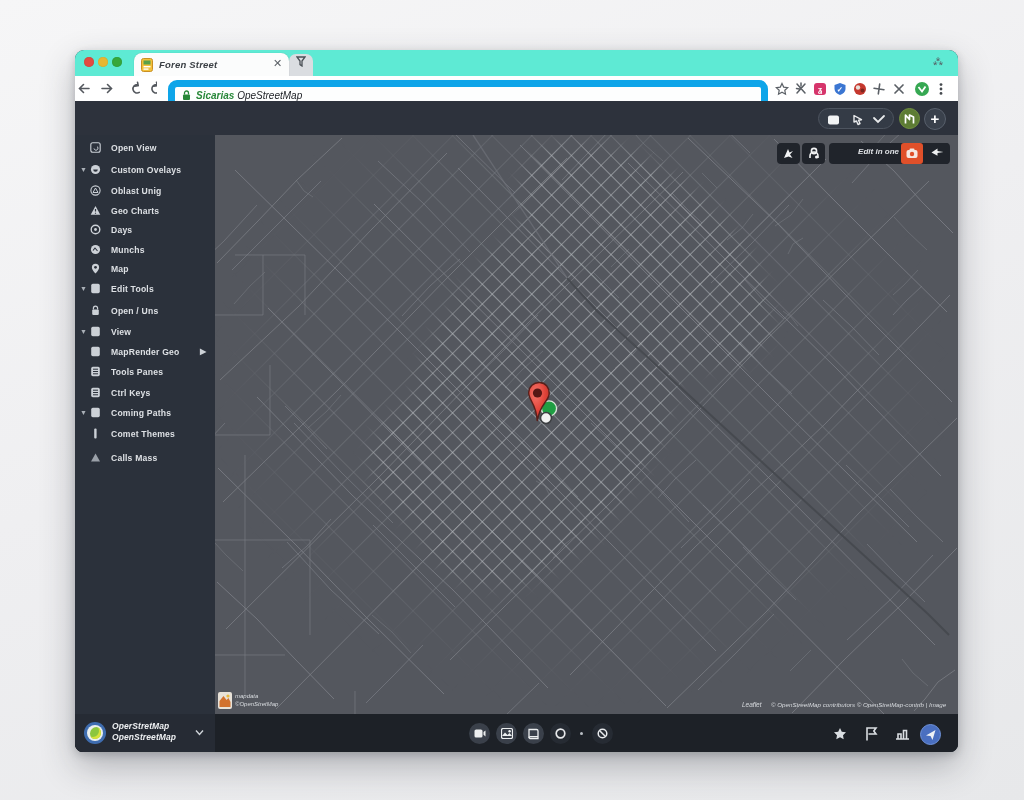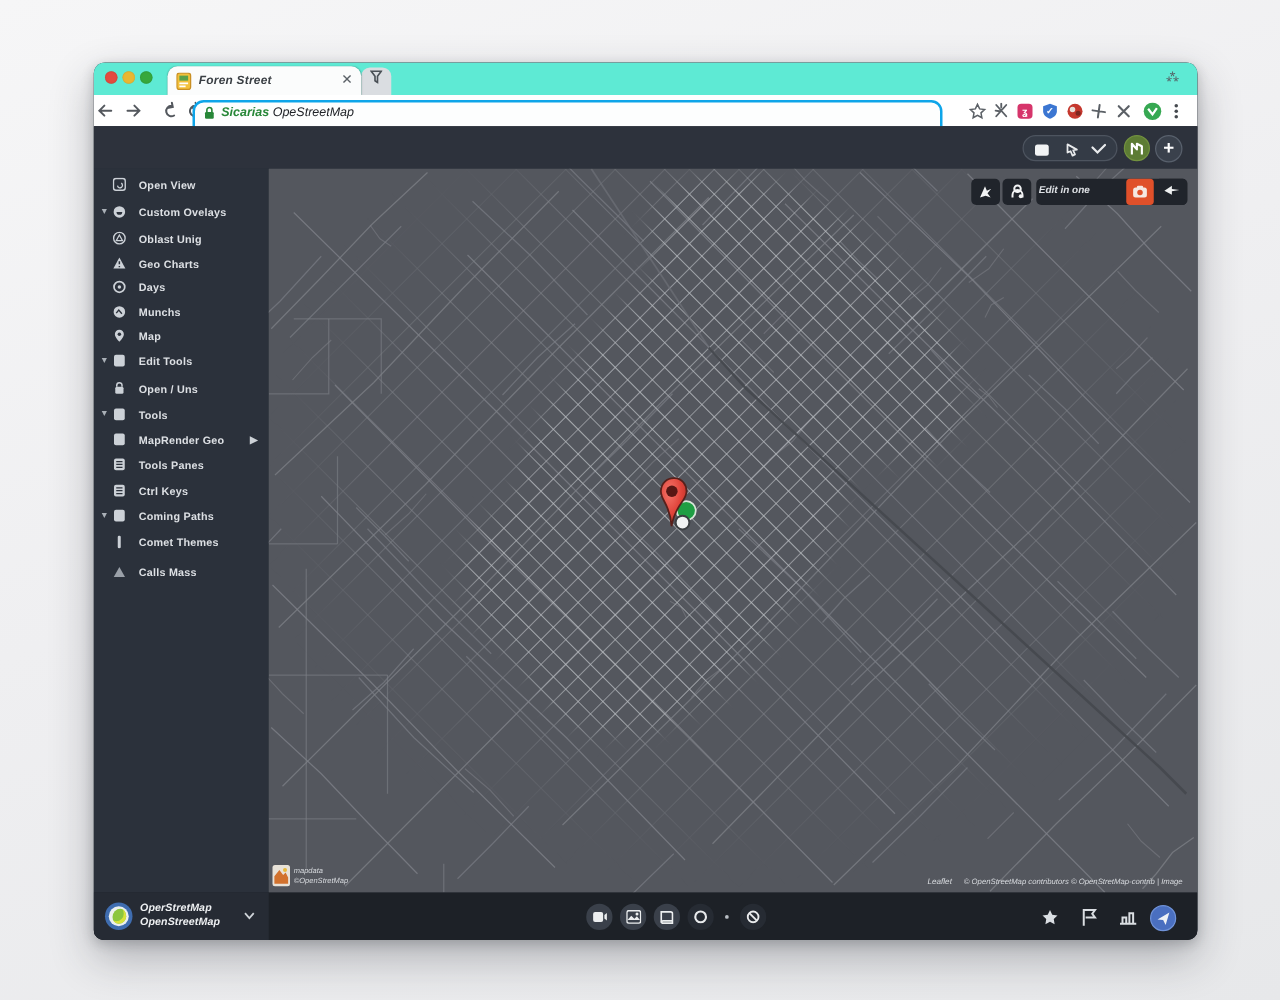--- a/index.html
+++ b/index.html
@@ -11,21 +11,21 @@
 
 #tabs{left:0;top:0;width:100%;height:26px;background:#5eead4}
 .tl{width:10px;height:10px;border-radius:50%;top:6.5px}
 #tab{left:59px;top:3px;width:155px;height:23px;background:#fbfcfc;border-radius:8px 8px 0 0;
  box-shadow:0 0 1px rgba(0,0,0,.25)}
 #tab .title{position:absolute;left:25px;top:5.5px;font-size:9.5px;color:#3a3f44;letter-spacing:.2px;font-style:italic;font-weight:bold}
 #tab .close{position:absolute;left:139px;top:4px;font-size:11px;color:#5a6066}
 #tab2{left:214px;top:4px;width:24px;height:22px;background:#dadde1;border-radius:7px 7px 0 0}
 
 #bar{left:0;top:26px;width:100%;height:25px;background:#ffffff}
-#omni{left:79px;top:3.5px;width:600px;height:30px;border-radius:9px;background:#fdfefe;border:2px solid #0ea5e9}
+#omni{left:93px;top:3.5px;width:600px;height:30px;border-radius:9px;background:#fdfefe;border:7px solid #0ea5e9}
 #omni .lock{position:absolute;left:7px;top:3.2px}
 #omni .url{position:absolute;left:21px;top:3.5px;font-size:10px;color:#202328;font-style:italic}
 #omni .url b{color:#278738;font-weight:bold}
 
 #app{left:0;top:51px;width:883px;height:651px;background:#2b313b}
 #hdr{left:0;top:0;width:883px;height:34px;background:#2d323c}
 #hdrL{left:0;top:0;width:140px;height:34px;background:#22272f}
 #logo{left:9px;top:9px;width:17px;height:17px;border-radius:50%;background:#f4f6f6;box-shadow:0 1px 2px rgba(0,0,0,.4)}
 #logo i{position:absolute;left:5px;top:4px;width:7px;height:8px;border-radius:50% 50% 50% 50%/60% 60% 40% 40%;background:#3e9e8f}
 #hdrTitle{left:32px;top:10px;font-size:11.5px;font-weight:bold;color:#f2f4f5;font-style:italic;letter-spacing:.3px}
@@ -207,21 +207,21 @@
             <path d="M3.4 4.4 V3.2 a2.1 2.1 0 0 1 4.2 0 v1.2" fill="none" stroke="#ccd1d7" stroke-width="1.2"></path>
             <rect x="2.2" y="4.4" width="6.6" height="5.6" rx="1.2" fill="#ccd1d7"></rect>
           </svg>
           <span class="txt">Open / Uns</span>
         </div>
 <div class="mi" style="top:187.0px">
           <span class="chev">▼</span>
           <svg class="ico" width="11" height="11" viewBox="0 0 11 11">
             <rect x="1.2" y="0.8" width="8.6" height="9.4" rx="1.6" fill="#ccd1d7"></rect>
           </svg>
-          <span class="txt">Tools</span>
+          <span class="txt">View</span>
         </div>
 <div class="mi" style="top:207.0px">
           <svg class="ico" width="11" height="11" viewBox="0 0 11 11">
             <rect x="1.2" y="0.8" width="8.6" height="9.4" rx="1.6" fill="#ccd1d7"></rect>
           </svg>
           <span class="txt">MapRender Geo</span>
           <span class="arr">▶</span>
         </div>
 <div class="mi" style="top:227.0px">
           <svg class="ico" width="11" height="11" viewBox="0 0 11 11">
@@ -409,21 +409,21 @@
           </svg>
         </div>
       <div class="fbtn" style="left:587px;width:23px">
           <svg style="position:absolute;left:5.5px;top:3.5px" width="12" height="14" viewBox="0 0 12 14">
             <path d="M2 12 v-2 a4 4 0 0 1 8 0 v2" fill="none" stroke="#f2f3f4" stroke-width="1.6"></path>
             <circle cx="6" cy="5" r="2.6" fill="none" stroke="#f2f3f4" stroke-width="1.6"></circle>
             <circle cx="8.6" cy="11" r="1.6" fill="#f2f3f4"></circle>
           </svg>
         </div>
       <div class="fbtn" style="left:614px;width:121px"></div>
-      <div class="abs" style="left:616px;top:11.5px;width:68px;text-align:left;color:#dde0e4;font-size:8px;font-style:italic;font-weight:bold">Edit in one</div>
+      <div class="abs" style="left:616px;top:11.5px;width:68px;text-align:right;color:#dde0e4;font-size:8px;font-style:italic;font-weight:bold">Edit in one</div>
       <div class="abs" style="left:686px;top:7.5px;width:22px;height:21px;background:#e0502a;border-radius:3px">
         <svg style="position:absolute;left:5px;top:5px" width="12" height="11" viewBox="0 0 12 11">
             <rect x="0.5" y="2" width="11" height="8" rx="2" fill="#f5e8e2"></rect>
             <circle cx="6" cy="6" r="2.2" fill="#e0502a"></circle>
             <rect x="3.5" y="0.5" width="5" height="2.5" rx="1" fill="#f5e8e2"></rect>
           </svg>
       </div>
       <div class="abs" style="left:710px;top:7.5px;width:24px;height:21px;background:#20242b;border-radius:3px">
         <svg style="position:absolute;left:5.5px;top:5.5px" width="13" height="10" viewBox="0 0 13 10">
             <path d="M0.5 4.5 l6 -4 v2.6 l6 0.9 -6 1 v2.8z" fill="#eef0f1"></path>

